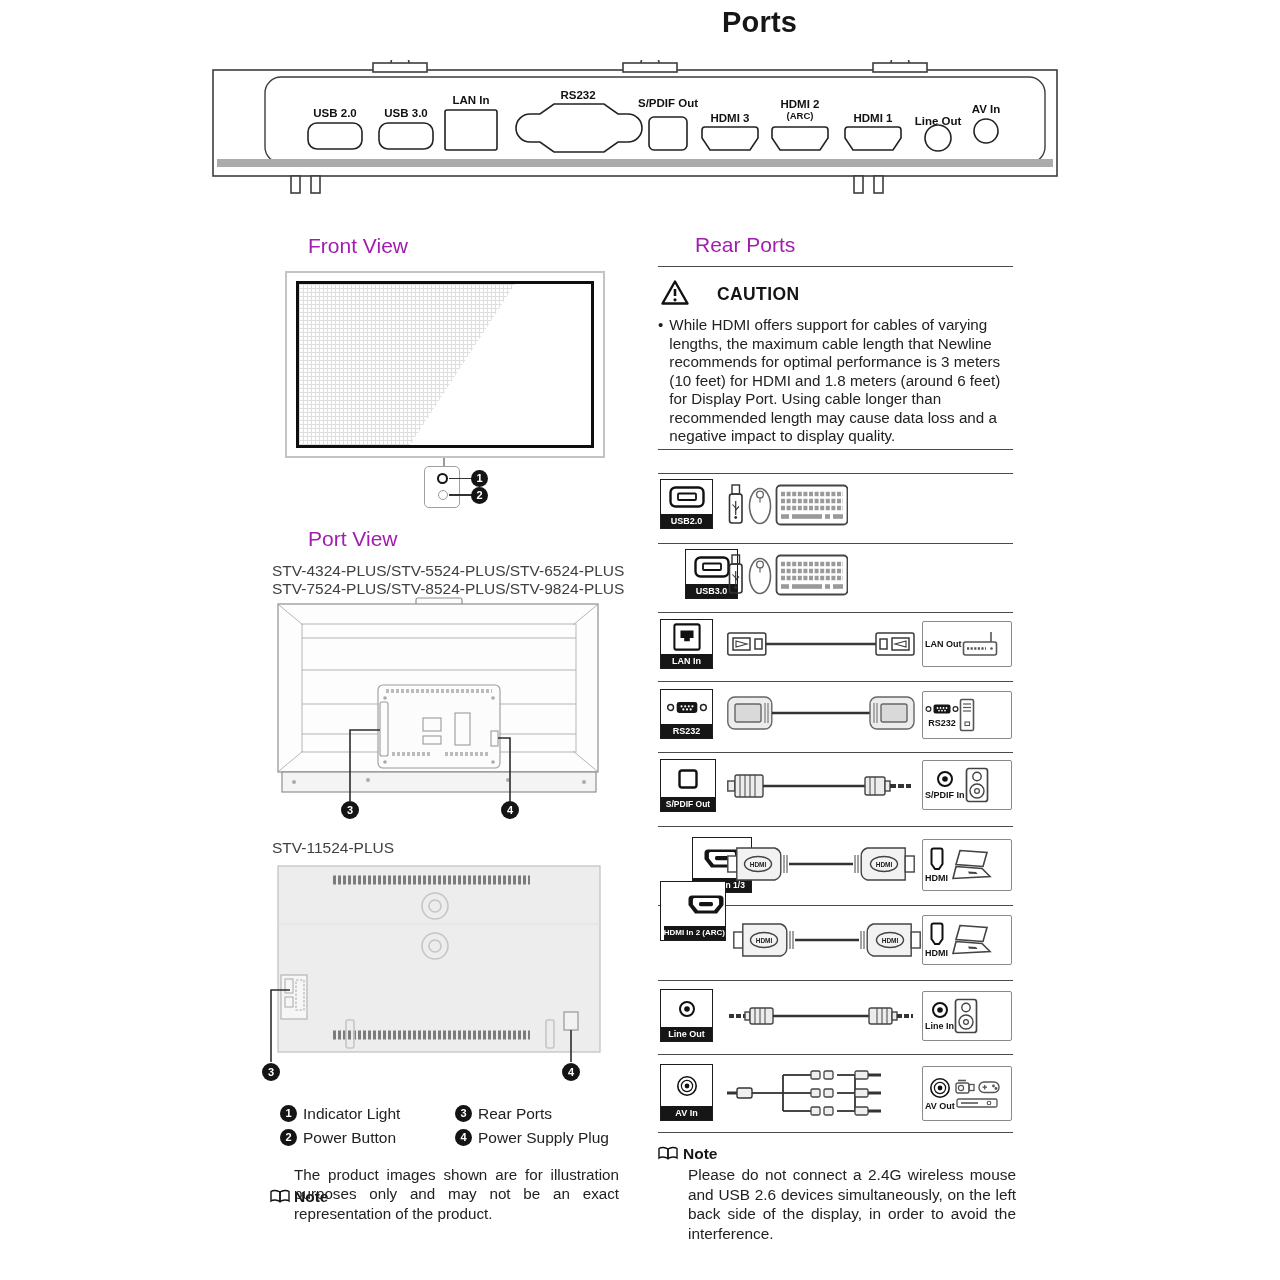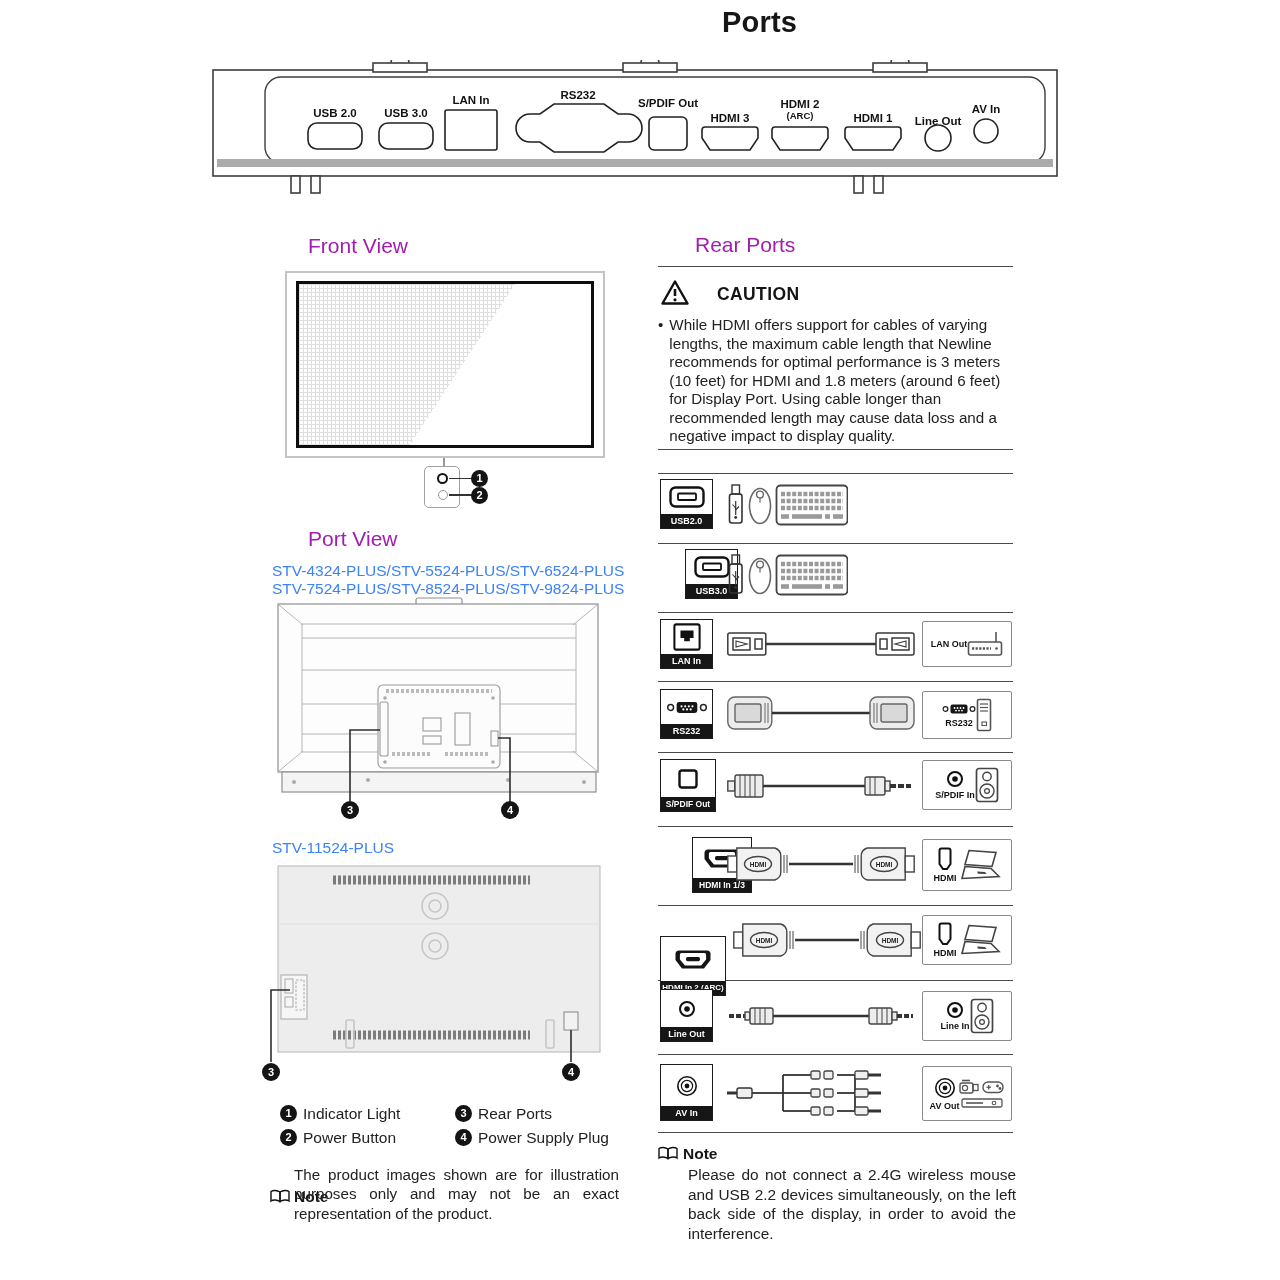--- a/index.html
+++ b/index.html
@@ -1,33 +1,33 @@
 <!DOCTYPE html>
 <html><head>
 <meta charset="utf-8">
 <style>
   html,body{margin:0;padding:0;background:#fff;}
   #page{position:relative;width:1280px;height:1280px;background:#fff;overflow:hidden;
         font-family:"Liberation Sans",sans-serif;color:#1a1a1a;}
   .abs{position:absolute;}
   .h1{position:absolute;font-size:29px;font-weight:800;color:#161616;letter-spacing:.2px;}
   .h2{position:absolute;font-size:21px;font-weight:400;color:#a21caf;margin-left:36px;}
-  .models{position:absolute;font-size:15.5px;font-weight:500;color:#3b82f6;white-space:nowrap;}
+  .models{position:absolute;font-size:15.5px;font-weight:500;color:#404040;white-space:nowrap;}
   .body-text{position:absolute;font-size:15.2px;line-height:19.3px;color:#222;text-align:justify;}
   .note-title{position:absolute;font-size:15.5px;font-weight:700;color:#161616;}
   .badge{position:absolute;width:17px;height:17px;border-radius:50%;background:#141414;color:#fff;
          font-size:11px;font-weight:700;line-height:17px;text-align:center;}
   .legend-label{position:absolute;font-size:15.5px;color:#222;white-space:nowrap;}
   .rule{position:absolute;left:658px;width:355px;height:1.4px;background:#4a4a4a;}
   .ptile{position:absolute;border:1.4px solid #1c1c1c;background:#fff;display:flex;flex-direction:column;box-sizing:border-box;}
   .ptile .picon{flex:1;display:flex;align-items:center;justify-content:center;}
   .ptile .pbar{background:#161616;color:#fff;font-size:9px;font-weight:700;line-height:14px;height:14px;
                text-align:center;white-space:nowrap;overflow:hidden;}
   .dest{position:absolute;border:1.3px solid #8a8a8a;border-radius:2px;background:#fff;box-sizing:border-box;
-        display:flex;align-items:center;justify-content:center;padding:2px;}
+        display:flex;align-items:center;justify-content:flex-start;padding:2px;}
   .dcol{display:flex;flex-direction:column;align-items:center;gap:2px;}
   .dlabel{font-size:9px;font-weight:700;color:#111;white-space:nowrap;}
   .screen-frame{position:absolute;left:285px;top:271px;width:320px;height:187px;border:2px solid #c4c4c4;
                 background:#fff;box-sizing:border-box;}
   .screen-inner{position:absolute;left:9px;top:8px;right:9px;bottom:8px;border:3.5px solid #0e0e0e;box-sizing:border-box;
      background-image:repeating-linear-gradient(0deg,#dedede 0 1px,transparent 1px 4px),
                       repeating-linear-gradient(90deg,#dedede 0 1px,transparent 1px 4px);}
   .screen-white{position:absolute;inset:0;background:#fff;
                 clip-path:polygon(74% 0,100% 0,100% 100%,38% 100%);}
   svg text{font-family:"Liberation Sans",sans-serif;}
@@ -512,21 +512,21 @@
           </svg>
         <span class="dlabel">HDMI</span>
       </div>
       <svg width="44" height="32" viewBox="0 0 44 32">
           <use href="#sym-laptop"></use>
         </svg>
     </div>
   </div>
 
   <div>
-    <div class="ptile" style="left:660px;top:936px;width:66px;height:60px;">
+    <div class="ptile" style="left:660px;top:881px;width:66px;height:60px;align-items:flex-end;">
       <div class="picon">
           <svg width="38" height="21" viewBox="0 0 38 21">
             <use href="#sym-hdmit"></use>
           </svg>
         </div>
       <div class="pbar" style="font-size:8px;">HDMI In 2 (ARC)</div>
     </div>
     <svg class="abs" style="left:733px;top:917px;" width="188" height="46" viewBox="0 0 188 46">
       <g stroke="#444" stroke-width="1.4" fill="#f2f2f2">
         <rect x="0.8" y="15" width="9" height="16" fill="#fff"></rect>
@@ -657,15 +657,15 @@
           </svg>
       </div>
     </div>
   </div>
 
   <svg class="abs" style="left:658px;top:1146px;" width="20" height="15" viewBox="0 0 20 15">
     <path d="M10,3 C7,1 3,1 1,2.5 V12 C3,10.5 7,10.5 10,12.5 Z" fill="none" stroke="#111" stroke-width="1.4"></path>
     <path d="M10,3 C13,1 17,1 19,2.5 V12 C17,10.5 13,10.5 10,12.5 Z" fill="none" stroke="#111" stroke-width="1.4"></path>
   </svg>
   <div class="note-title" style="left:683px;top:1145px;">Note</div>
-  <div class="body-text" style="left:688px;top:1165px;width:328px;font-size:15.4px;line-height:19.6px;">Please do not connect a 2.4G wireless mouse and USB 2.2 devices simultaneously, on the left back side of the display, in order to avoid the interference.</div>
+  <div class="body-text" style="left:688px;top:1165px;width:328px;font-size:15.4px;line-height:19.6px;">Please do not connect a 2.4G wireless mouse and USB 2.6 devices simultaneously, on the left back side of the display, in order to avoid the interference.</div>
 
 </div>
 
 </body></html>

